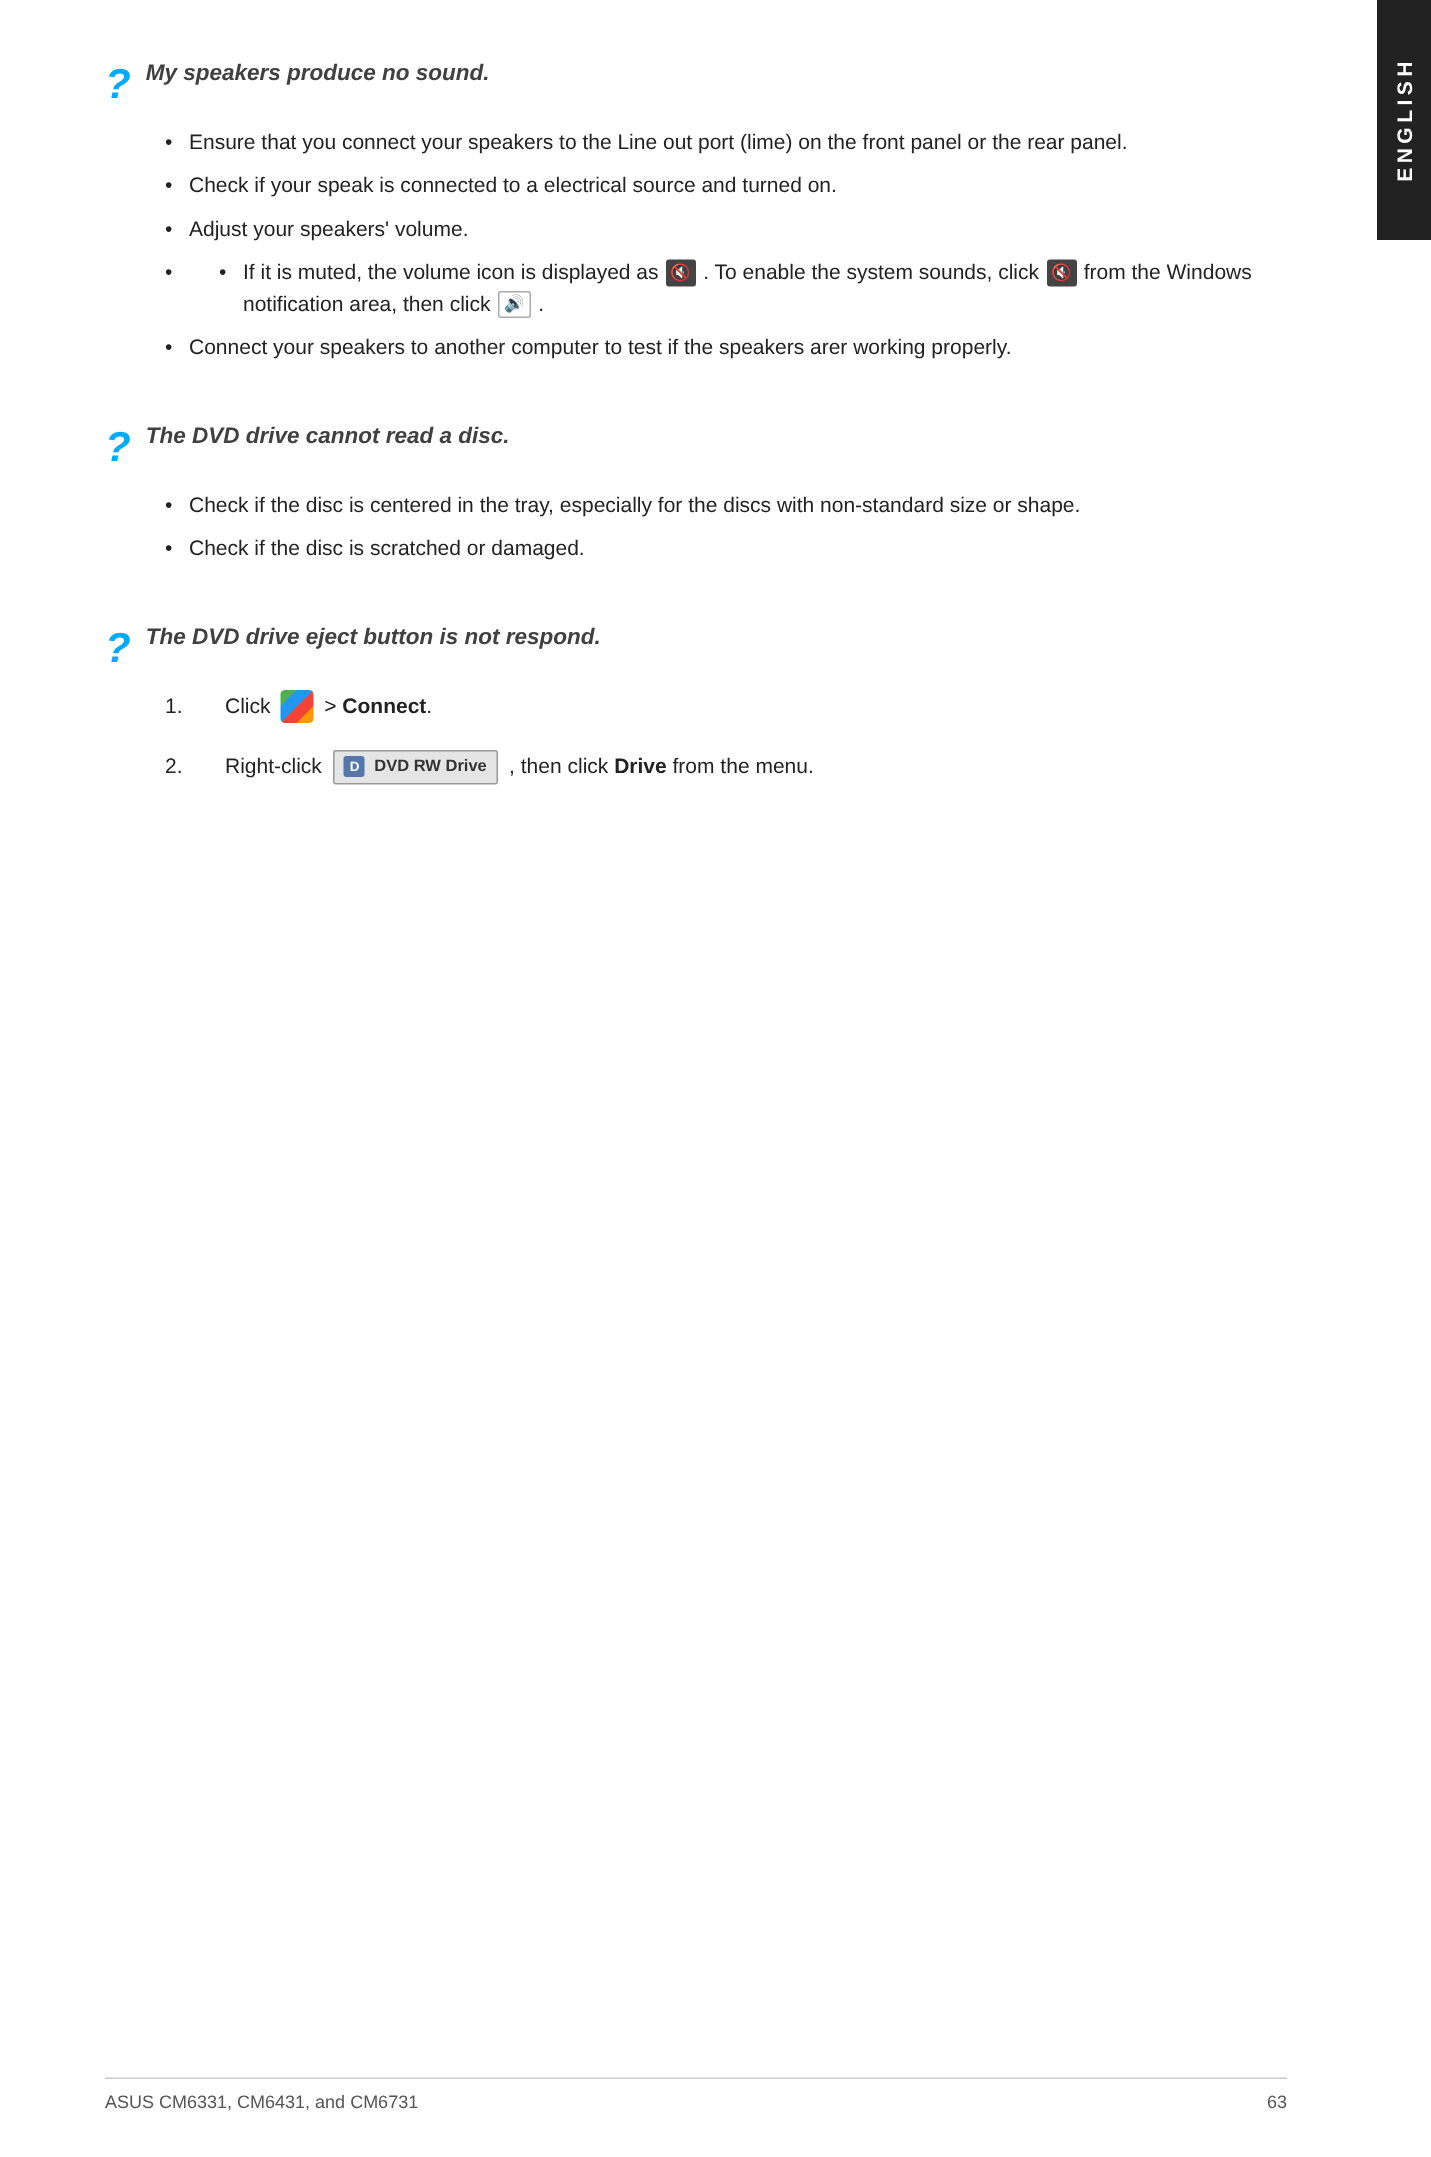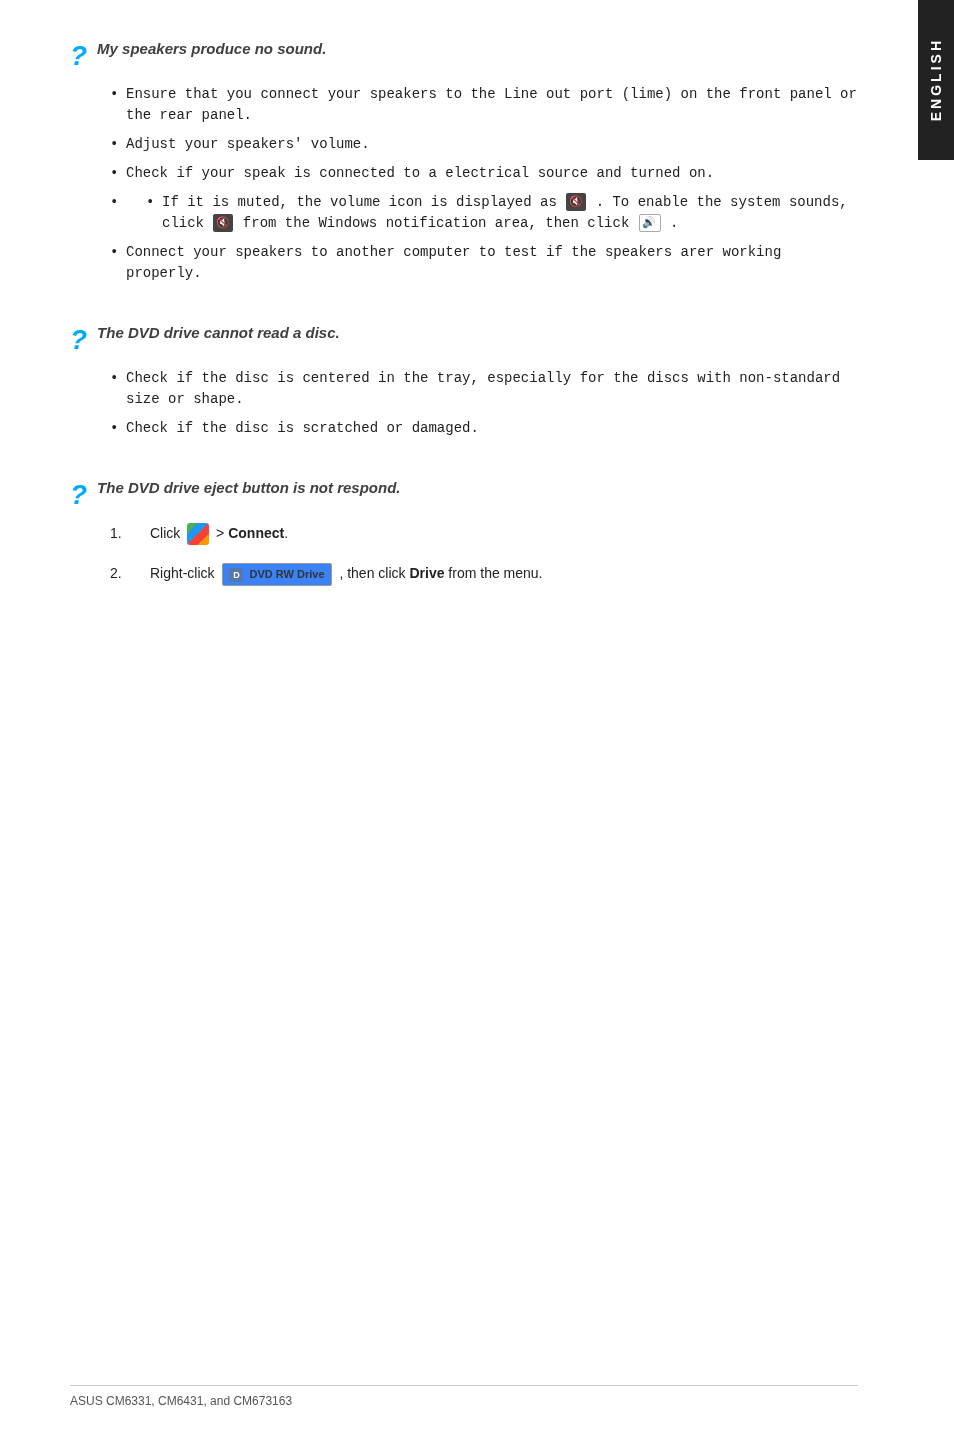--- a/index.html
+++ b/index.html
@@ -80,21 +80,20 @@
     .bullet-list {
       list-style: none;
       padding-left: 40px;
     }
 
     .bullet-list li {
       position: relative;
       margin-bottom: 8px;
       padding-left: 16px;
       line-height: 1.5;
-      font-family: Liberation Mono, monospace;
     }
 
     .bullet-list li::before {
       content: "•";
       position: absolute;
       left: 0;
       top: 0;
     }
 
     .sub-bullet-list {
@@ -151,20 +150,21 @@
     }
 
     .footer-divider {
       border: none;
       border-top: 1px solid #ccc;
       margin-bottom: 8px;
     }
 
     .footer-text {
       display: flex;
+      justify-content: space-between;
       font-size: 12px;
       color: #555;
     }
 
     strong {
       font-weight: bold;
     }
 
     .inline-icon-box {
       display: inline-flex;
@@ -209,24 +209,24 @@
     <div class="section">
       <div class="section-title-row">
         <span class="question-mark">?</span>
         <span class="section-title">My speakers produce no sound.</span>
       </div>
       <ul class="bullet-list">
         <li>
           <span>Ensure that you connect your speakers to the Line out port (lime) on the front panel or the rear panel.</span>
         </li>
         <li>
+          <span>Check if your speak is connected to a electrical source and turned on.</span>
+        </li>
+        <li>
           <span>Adjust your speakers' volume.</span>
-        </li>
-        <li>
-          <span>Check if your speak is connected to a electrical source and turned on.</span>
         </li>
         <li>
           <ul class="sub-bullet-list">
             <li>
               <span>If it is muted, the volume icon is displayed as
                 <span class="inline-icon-box">🔇</span>
                 . To enable the system sounds, click
                 <span class="inline-icon-box">🔇</span>
                 from the Windows notification area, then click
                 <span class="inline-icon-box-border">🔊</span>
@@ -267,21 +267,21 @@
           <span class="num-content">
             Click
             <span style="display:inline-block;width:22px;height:22px;vertical-align:middle;margin:0 3px;border-radius:3px;background:linear-gradient(135deg,#4caf50 25%,#2196f3 25%,#2196f3 50%,#f44336 50%,#f44336 75%,#ff9800 75%);font-size:10px;"></span>
             &gt; <strong>Connect</strong>.
           </span>
         </li>
         <li>
           <span class="num-label">2.</span>
           <span class="num-content">
             Right-click
-            <span style="display:inline-block;vertical-align:middle;margin:0 4px;background:#3b82f6;border:1px solid #999;border-radius:2px;padding:2px 6px;font-size:11px;font-weight:bold;color:#333;">
+            <span style="display:inline-block;vertical-align:middle;margin:0 4px;background:#e5e5e5;border:1px solid #999;border-radius:2px;padding:2px 6px;font-size:11px;font-weight:bold;color:#333;">
               <span style="display:inline-block;background:#5577aa;width:14px;height:14px;border-radius:2px;vertical-align:middle;margin-right:3px;font-size:9px;color:white;text-align:center;line-height:14px;">D</span>
               DVD RW Drive
             </span>
             , then click <strong>Drive</strong> from the menu.
           </span>
         </li>
       </ol>
     </div>
 
   </div>

